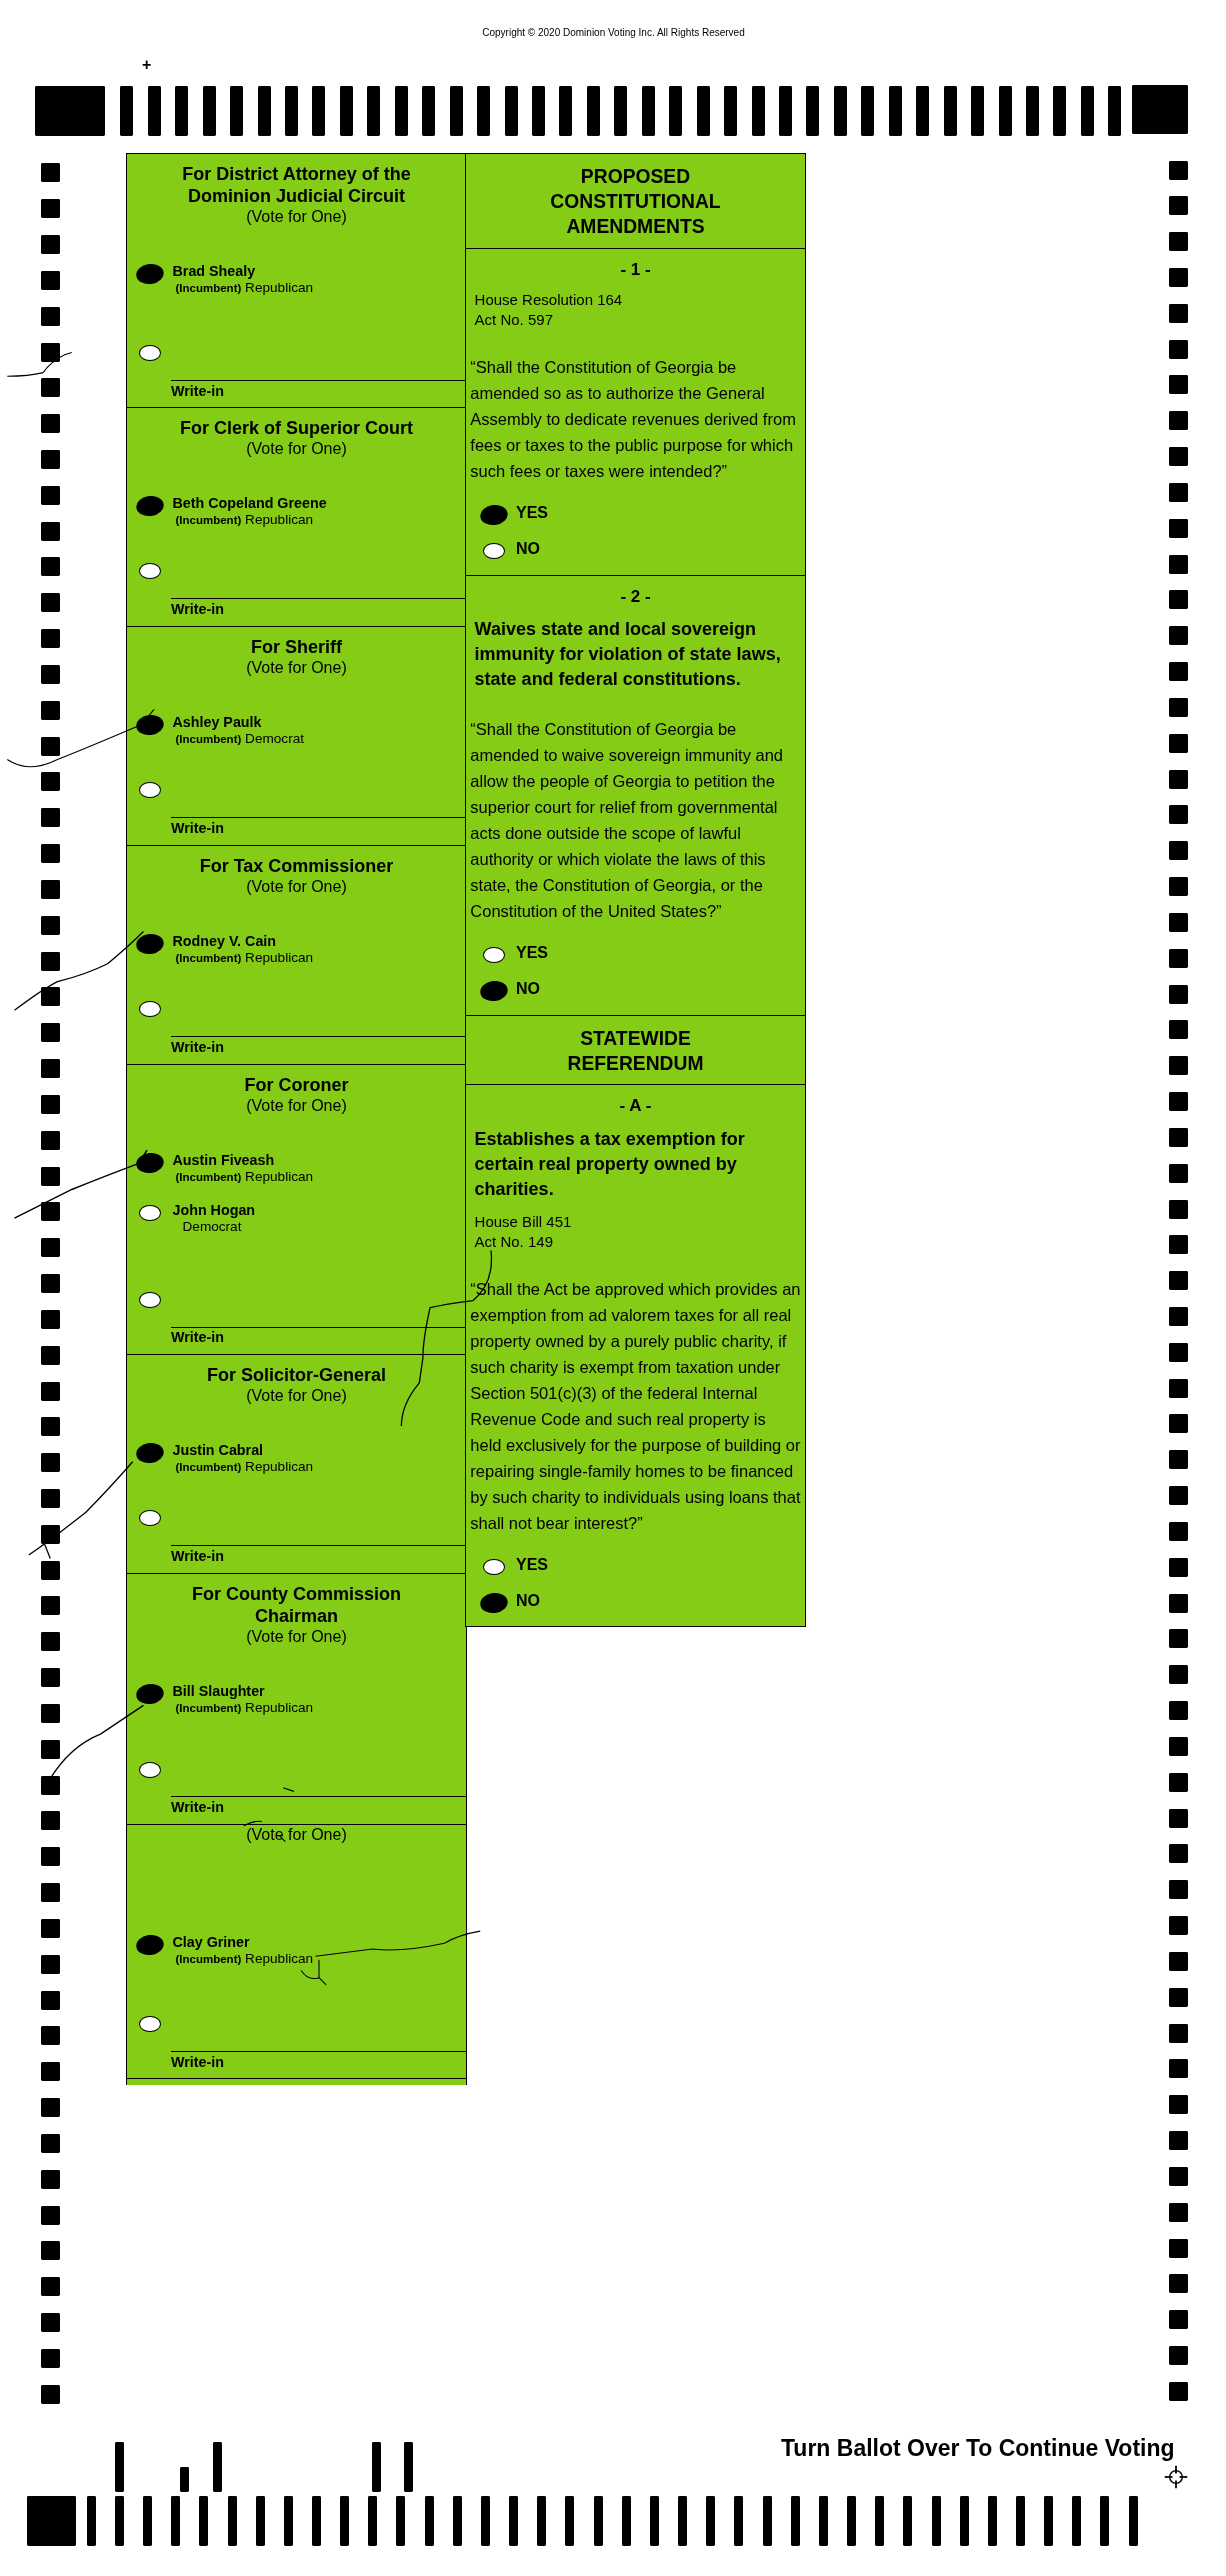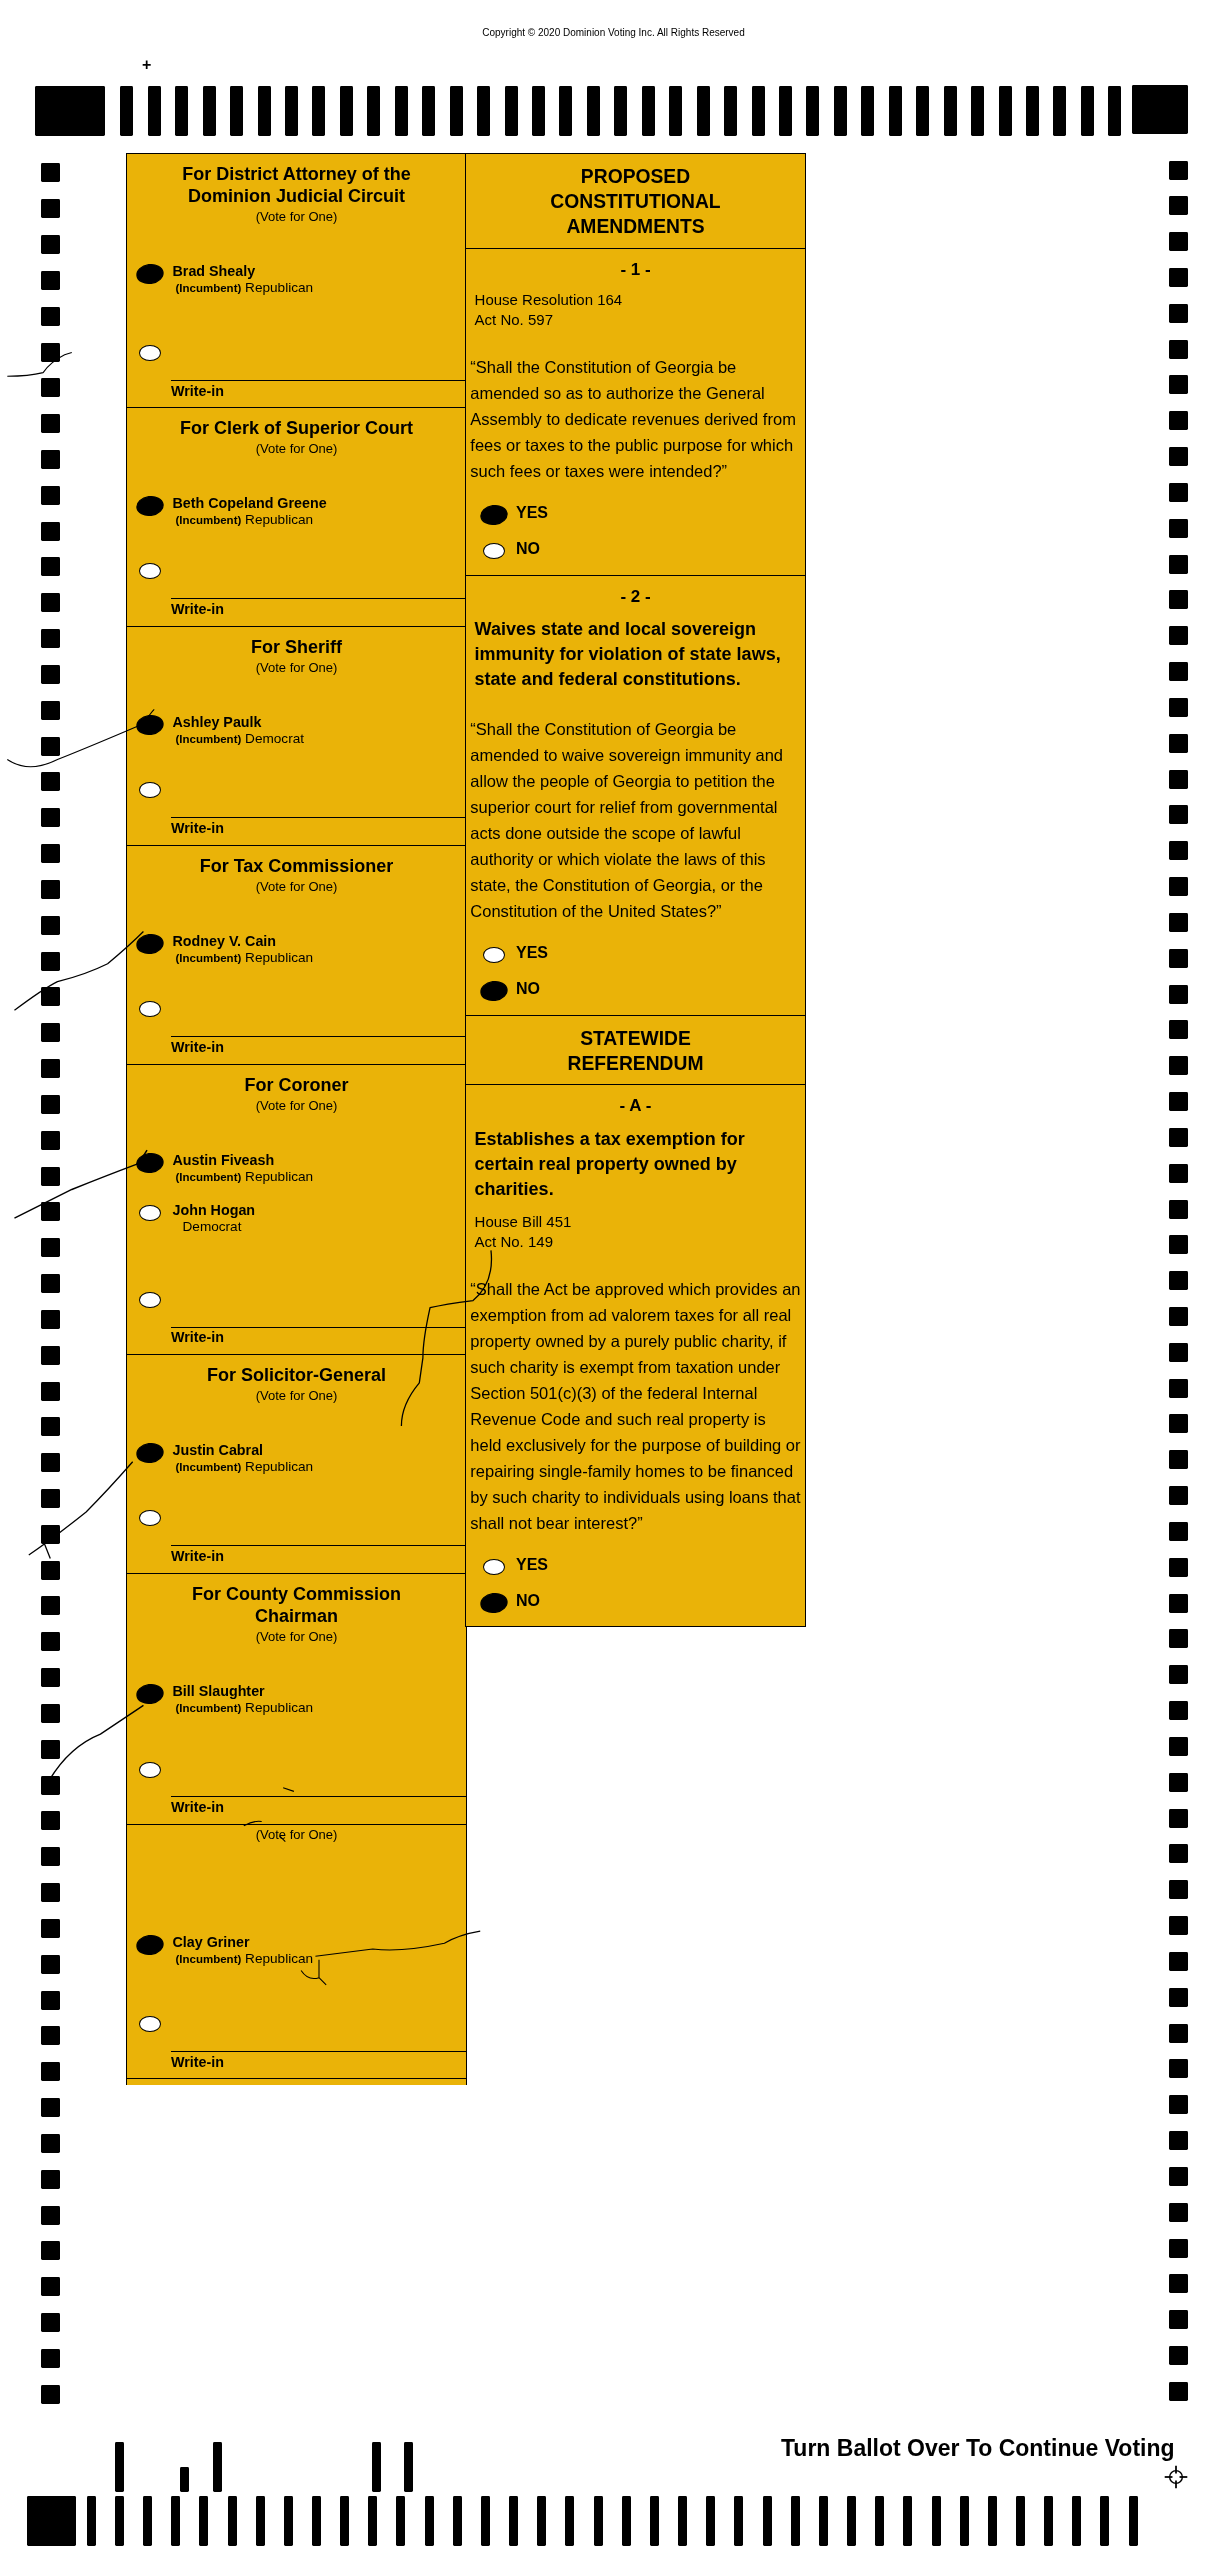--- a/index.html
+++ b/index.html
@@ -3,27 +3,27 @@
 <meta charset="utf-8">
 <style>
   html, body { margin:0; padding:0; background:#ffffff; }
   body { width:1227px; height:2576px; position:relative; overflow:hidden; font-family:"Liberation Sans", sans-serif; color:#000; }
   .abs { position:absolute; }
   #copyright { left:0; width:1227px; top:27px; text-align:center; font-size:10px; }
   #plus-mark { left:142px; top:57px; font-size:16px; font-weight:bold; line-height:16px; }
   .bar { position:absolute; background:#000; border-radius:1.4px; }
   .tmark { position:absolute; width:18.6px; height:18.6px; background:#000; border-radius:1.4px; }
 
-  .col { position:absolute; border:1.4px solid #000; box-sizing:border-box; background:#eab308; }
+  .col { position:absolute; border:1.4px solid #000; box-sizing:border-box; background:#84cc16; }
   #left-col { left:126px; top:153px; width:341px; height:1932px; border-bottom:none; }
   #right-col { left:465px; top:153px; width:341px; }
 
   .contest { position:relative; border-bottom:1.4px solid #000; box-sizing:border-box; }
   .contest-title { text-align:center; font-weight:bold; font-size:18px; line-height:22px; padding-top:8.6px; }
-  .vote-for { text-align:center; font-size:13px; line-height:20px; }
+  .vote-for { text-align:center; font-size:16px; line-height:20px; }
   .cand { position:absolute; left:11.5px; }
   .oval { position:absolute; width:22px; height:16px; border:1.1px solid #000; border-radius:50%; box-sizing:border-box; background:#fff; }
   .oval.filled { background:#000; transform:scale(1.25) rotate(-8deg); }
   .cand-name { position:absolute; left:34px; top:-2.9px; font-weight:bold; font-size:14.3px; white-space:nowrap; }
   .cand-party { position:absolute; left:37px; top:14.3px; font-size:13.6px; white-space:nowrap; }
   .cand-party b { font-size:11.5px; }
   .writein-line { position:absolute; left:44px; right:0; height:0; border-top:1.1px solid #000; }
   .writein-label { position:absolute; left:44px; font-weight:bold; font-size:14.3px; }
 
   .rsec { border-bottom:1.4px solid #000; box-sizing:border-box; position:relative; }

